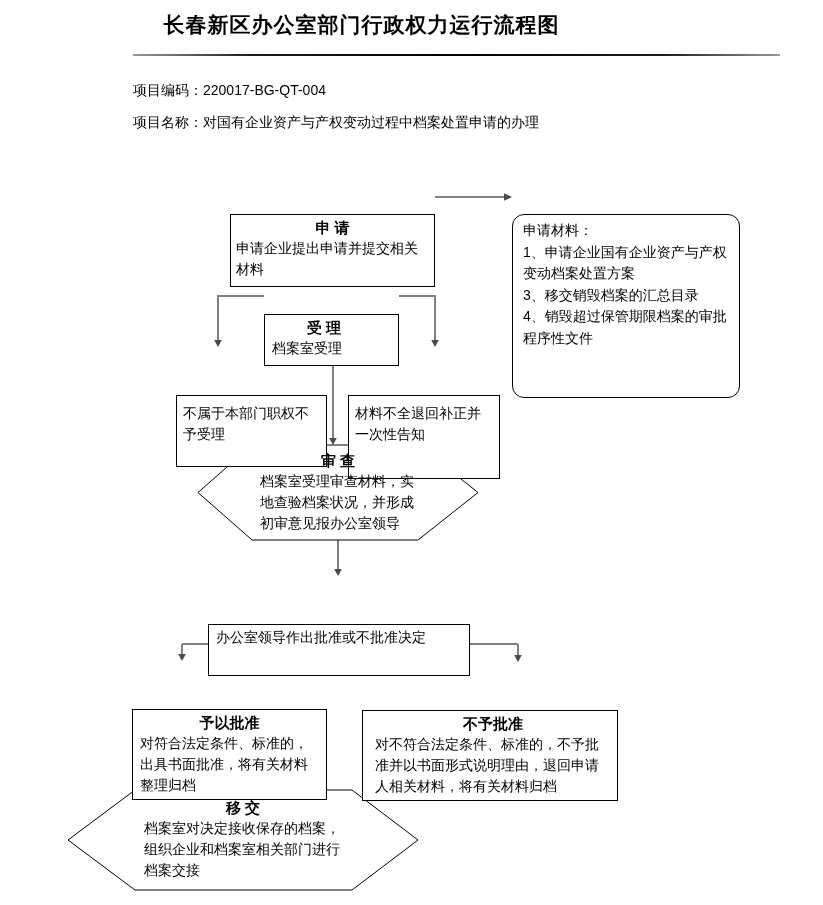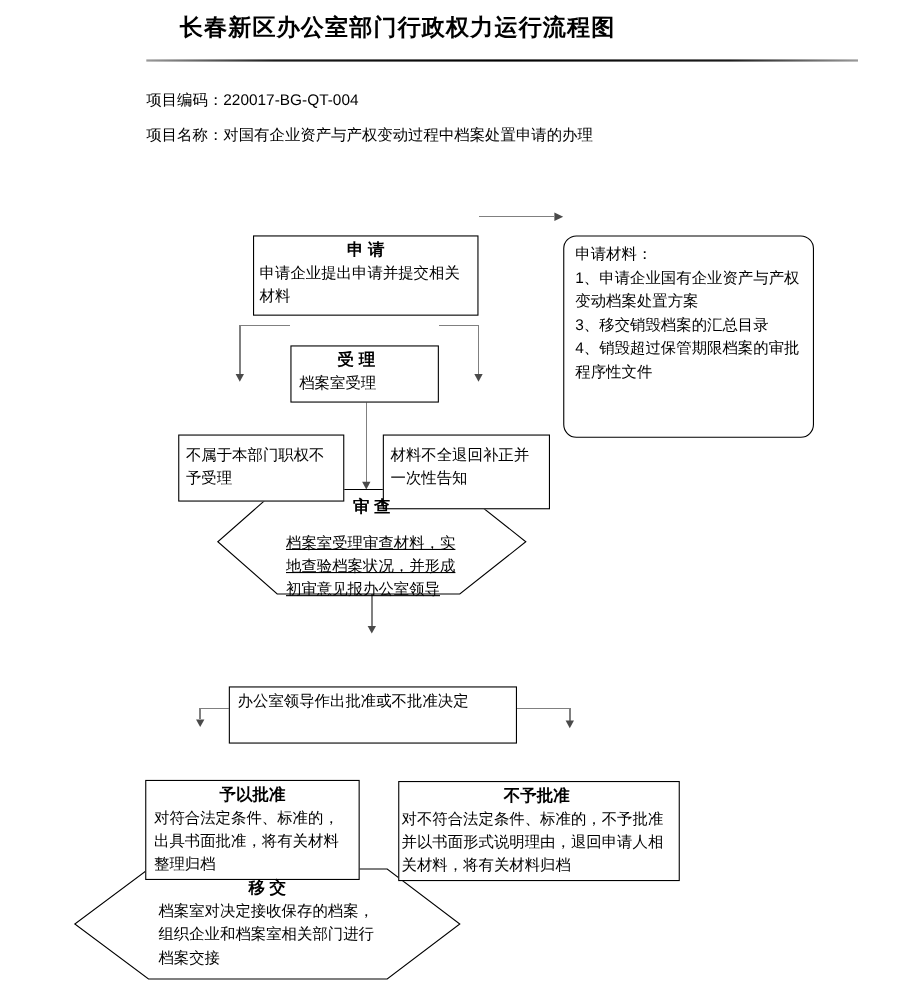--- a/index.html
+++ b/index.html
@@ -38,27 +38,27 @@
   }
   .node-title {
     text-align: center; font-weight: bold; font-size: 15px;
     line-height: 21px; white-space: nowrap;
   }
   .node-body { text-align: left; }
 
   .apply-node        { left: 230px; top: 166px; width: 205px; height: 73px; padding: 2px 5px 0 5px; }
   .materials-node    { left: 512px; top: 166px; width: 228px; height: 184px; padding: 5px 10px 0 10px; line-height: 21.5px; border-radius: 12px; }
   .accept-node       { left: 264px; top: 266px; width: 135px; height: 52px; padding: 2px 22px 0 7px; }
-  .reject-node       { left: 162px; top: 347px; width: 151px; height: 61px; padding: 7px 6px 0 6px; }
-  .incomplete-node   { left: 348px; top: 347px; width: 152px; height: 68px; padding: 7px 6px 0 6px; }
+  .reject-node       { left: 176px; top: 347px; width: 151px; height: 72px; padding: 7px 6px 0 6px; }
+  .incomplete-node   { left: 348px; top: 347px; width: 152px; height: 84px; padding: 7px 6px 0 6px; }
   .review-hex-text   { left: 198px; top: 445px; width: 280px; height: 95px; padding-top: 5px; }
-  .review-hex-text .node-body { width: 156px; margin: 12px auto; text-decoration: underline; }
+  .review-hex-text .node-body { width: 156px; margin: 0 auto; }
   .decision-node     { left: 208px; top: 576px; width: 262px; height: 52px; padding: 2px 7px 0 7px; }
   .approve-node      { left: 132px; top: 661px; width: 195px; height: 91px; padding: 2px 7px 0 7px; }
-  .deny-node         { left: 362px; top: 662px; width: 256px; height: 91px; padding: 2px 6px 0 2px; }
+  .deny-node         { left: 362px; top: 662px; width: 256px; height: 91px; padding: 2px 6px 0 12px; }
   .transfer-hex-text { left: 68px;  top: 790px; width: 350px; height: 100px; padding-top: 7px; }
   .transfer-hex-text .node-body { width: 198px; margin: 0 auto; }
 </style>
 </head>
 <body>
 
 <div class="canvas">
 
   <div class="page-title">长春新区办公室部门行政权力运行流程图</div>
   <div class="title-divider"></div>

